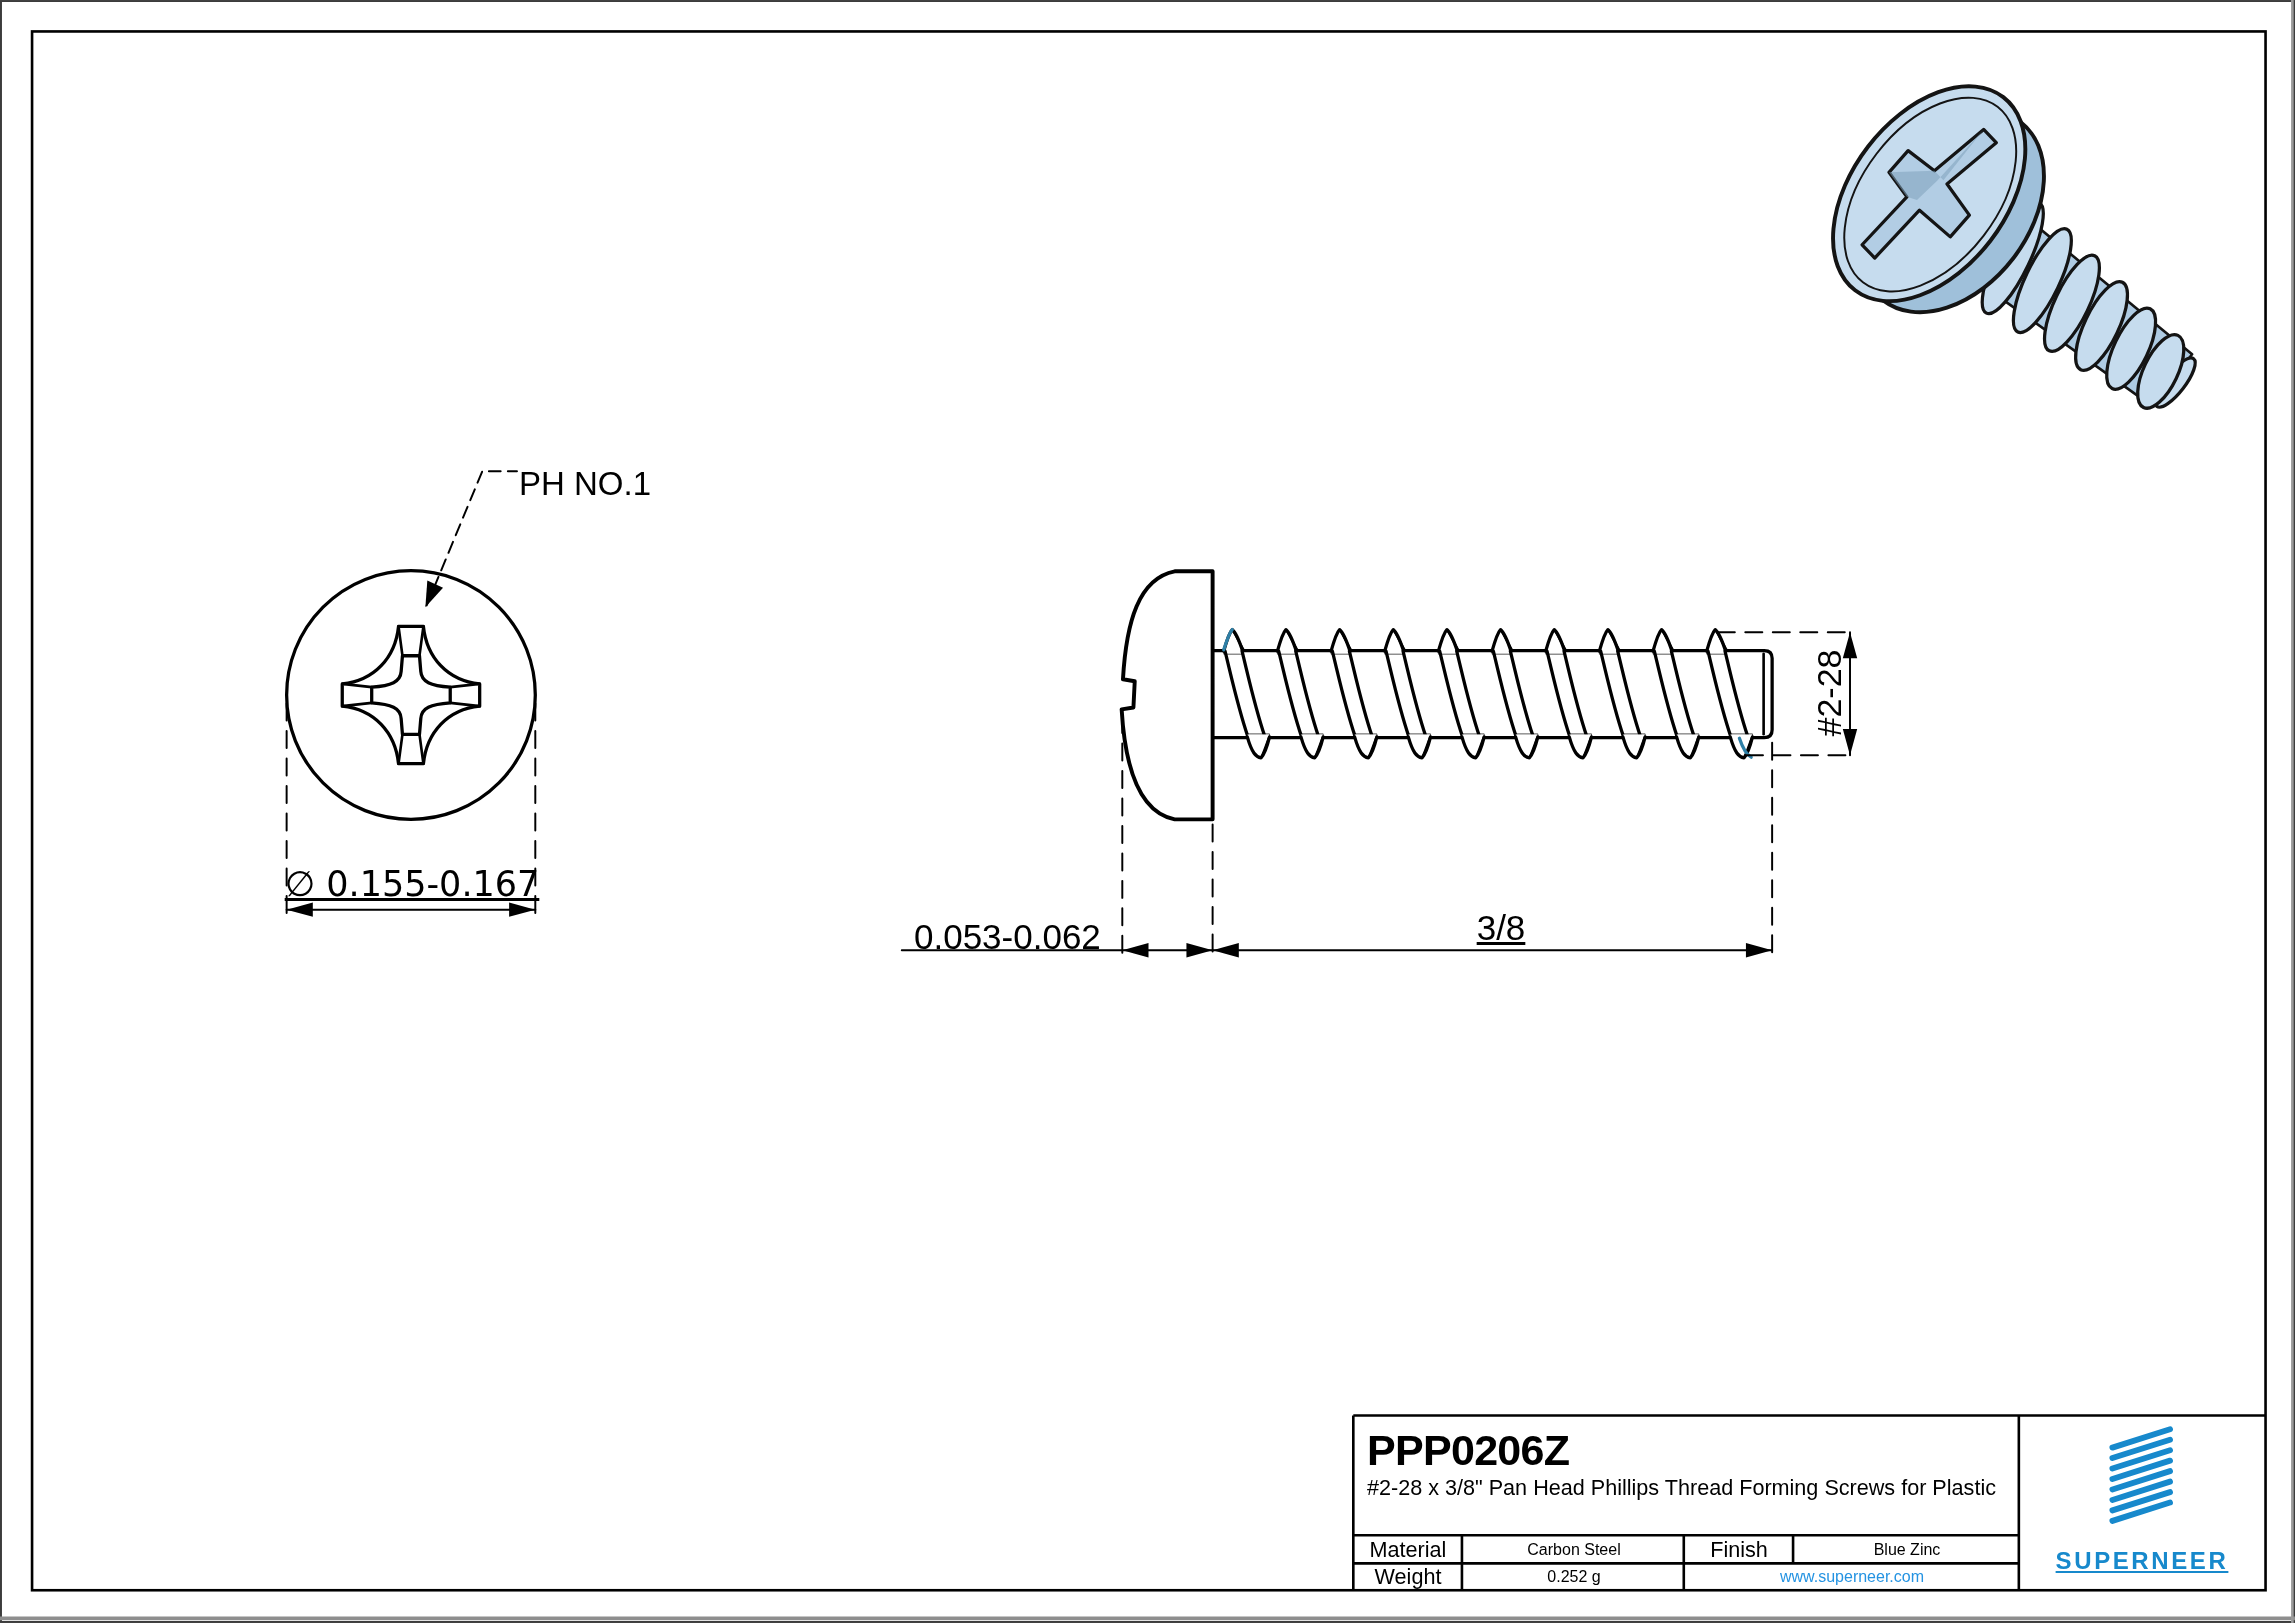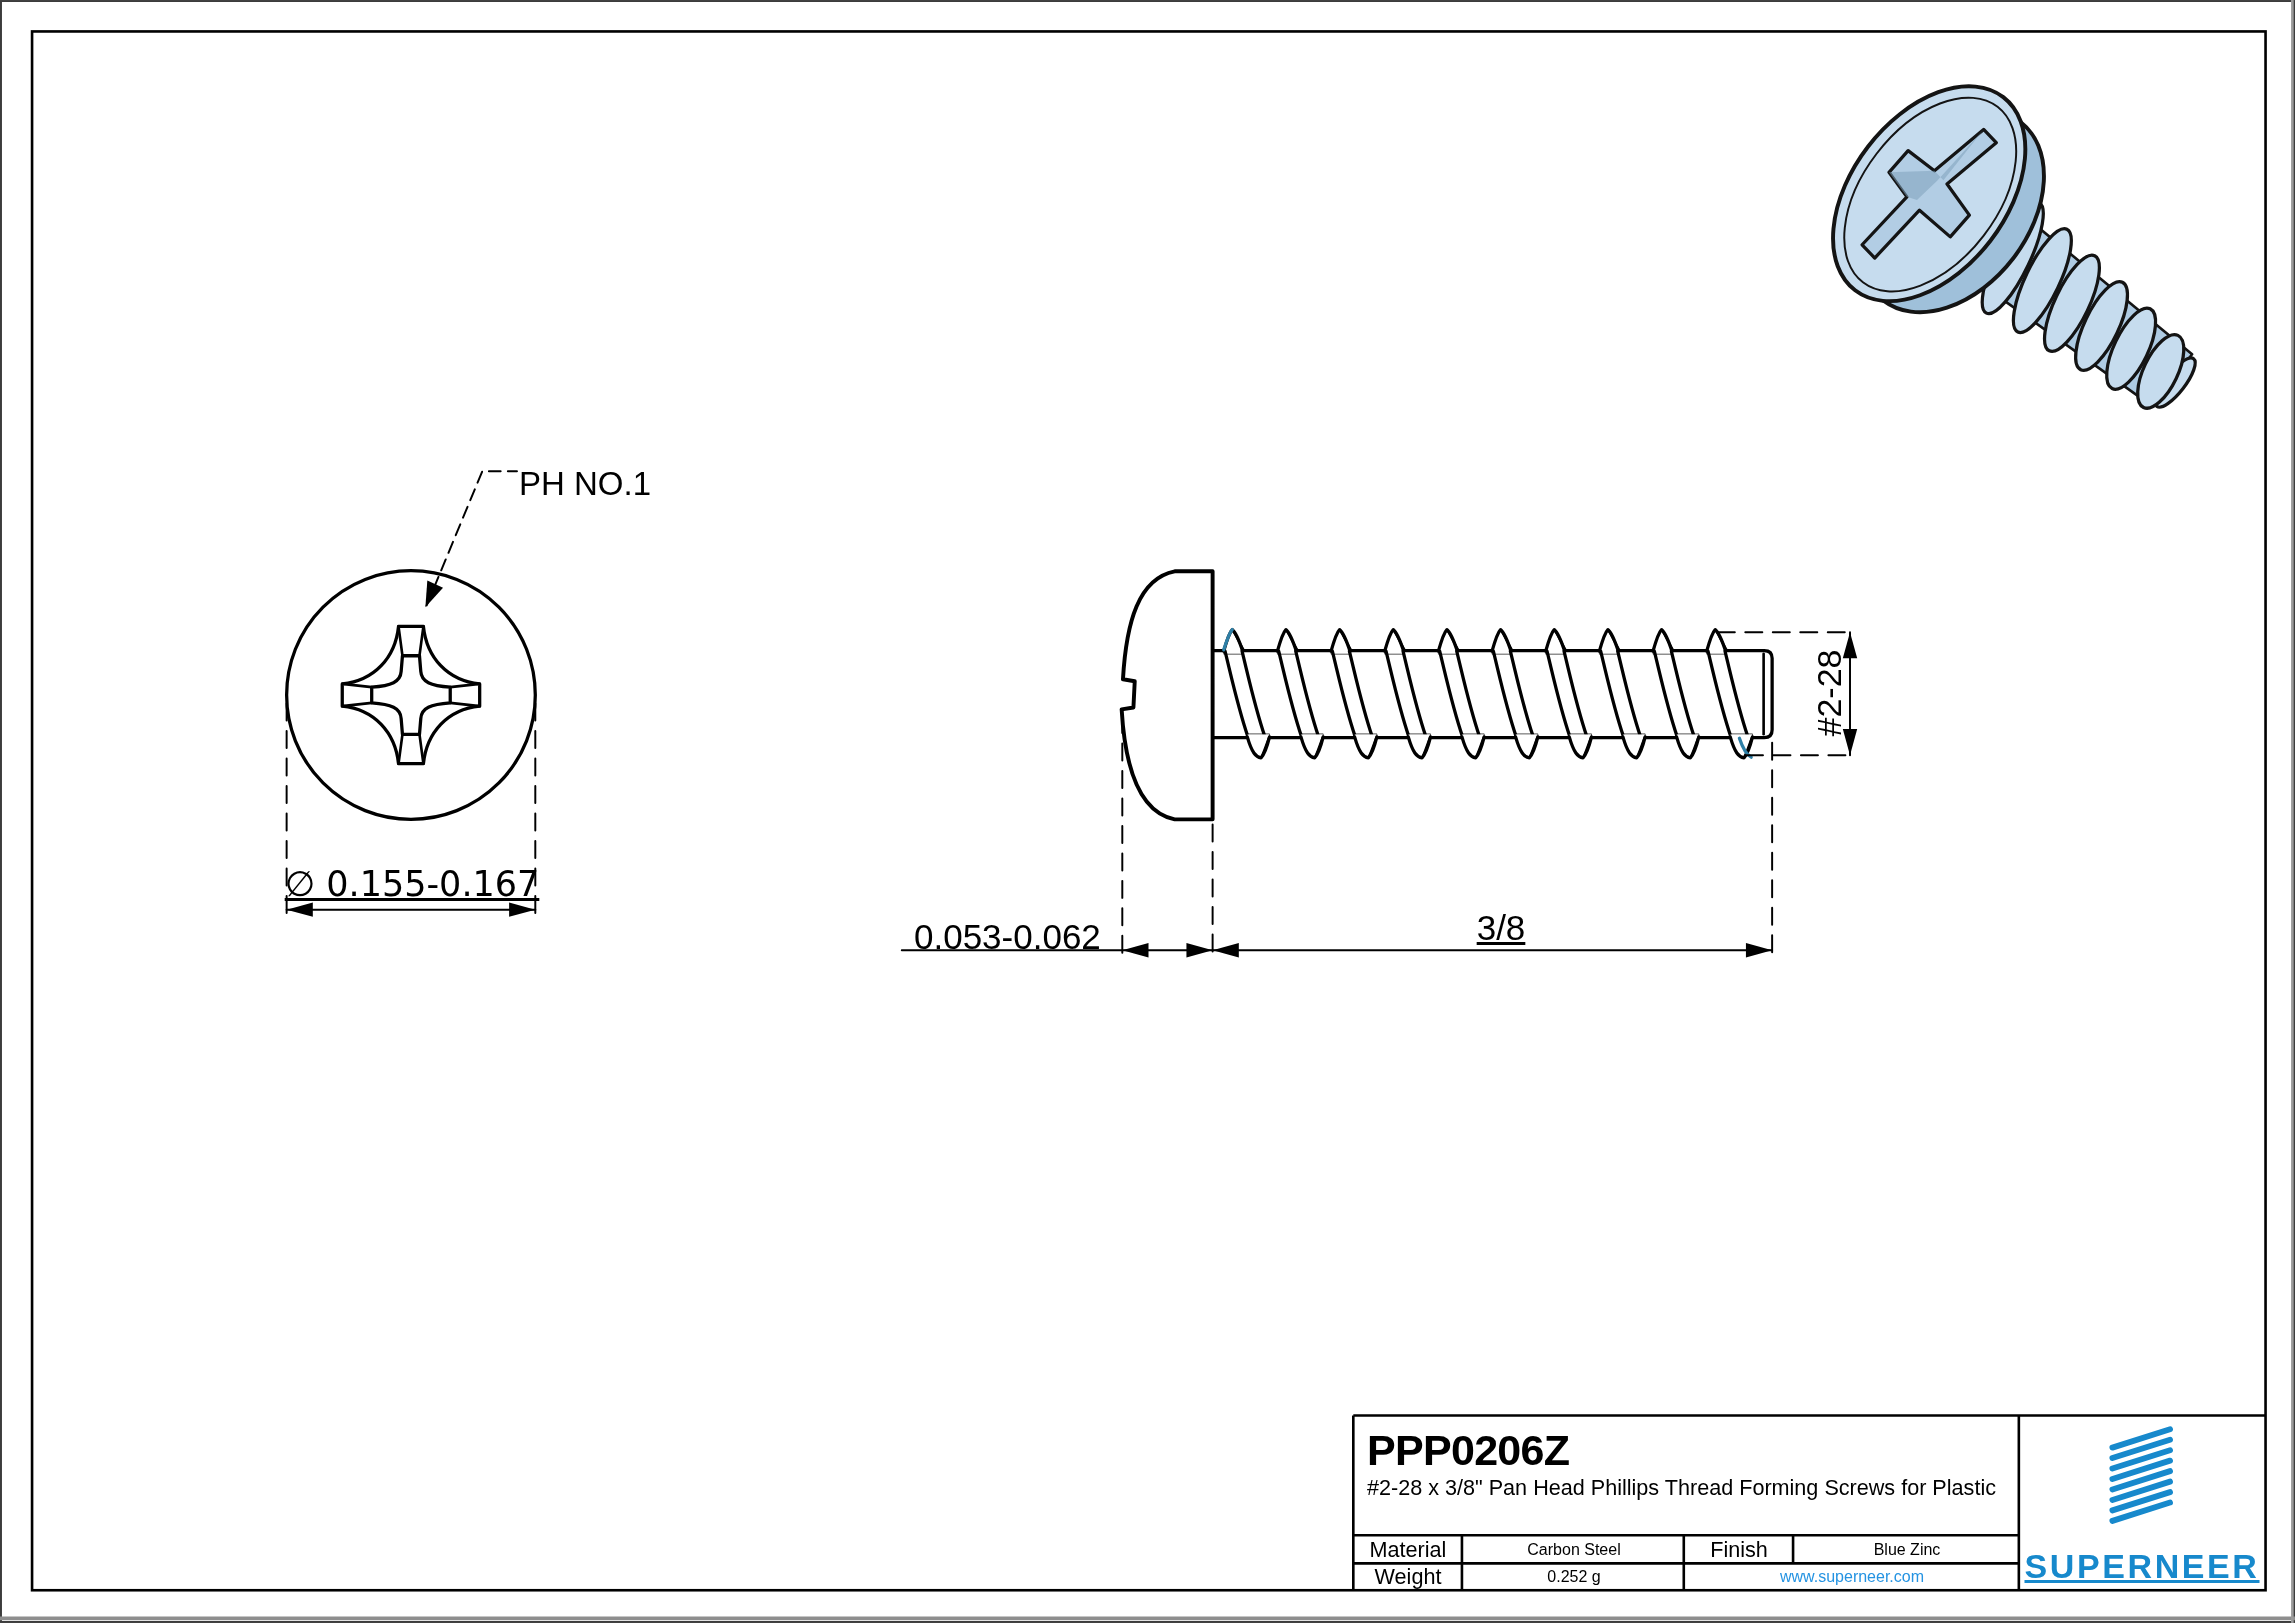--- a/index.html
+++ b/index.html
@@ -23,21 +23,21 @@
   .desc{left:1367px;top:1477px;font-size:21.6px;}
   .cell{font-size:21.6px;}
   .cell-v{font-size:16px;}
   .m-l{left:1408px;top:1550px;}
   .m-v{left:1574px;top:1550px;}
   .f-l{left:1739px;top:1550px;}
   .f-v{left:1907px;top:1550px;}
   .w-l{left:1408px;top:1577px;}
   .w-v{left:1574px;top:1577px;}
   .site{left:1852px;top:1577px;color:#2493e2;cursor:pointer;}
-  .brand{left:2142px;top:1549px;font-size:34px;font-weight:bold;letter-spacing:2.6px;color:#1789cc;}
+  .brand{left:2142px;top:1549px;font-size:24px;font-weight:bold;letter-spacing:2.6px;color:#1789cc;}
 </style>
 </head>
 <body>
 
 <div class="sheet">
 
   <svg width="2295" height="1623" viewBox="0 0 3507 2480">
 
     <g>
       <rect x="1.5" y="1.5" width="3504" height="2477" fill="#ffffff" stroke="#3c3c3c" stroke-width="3"></rect>

